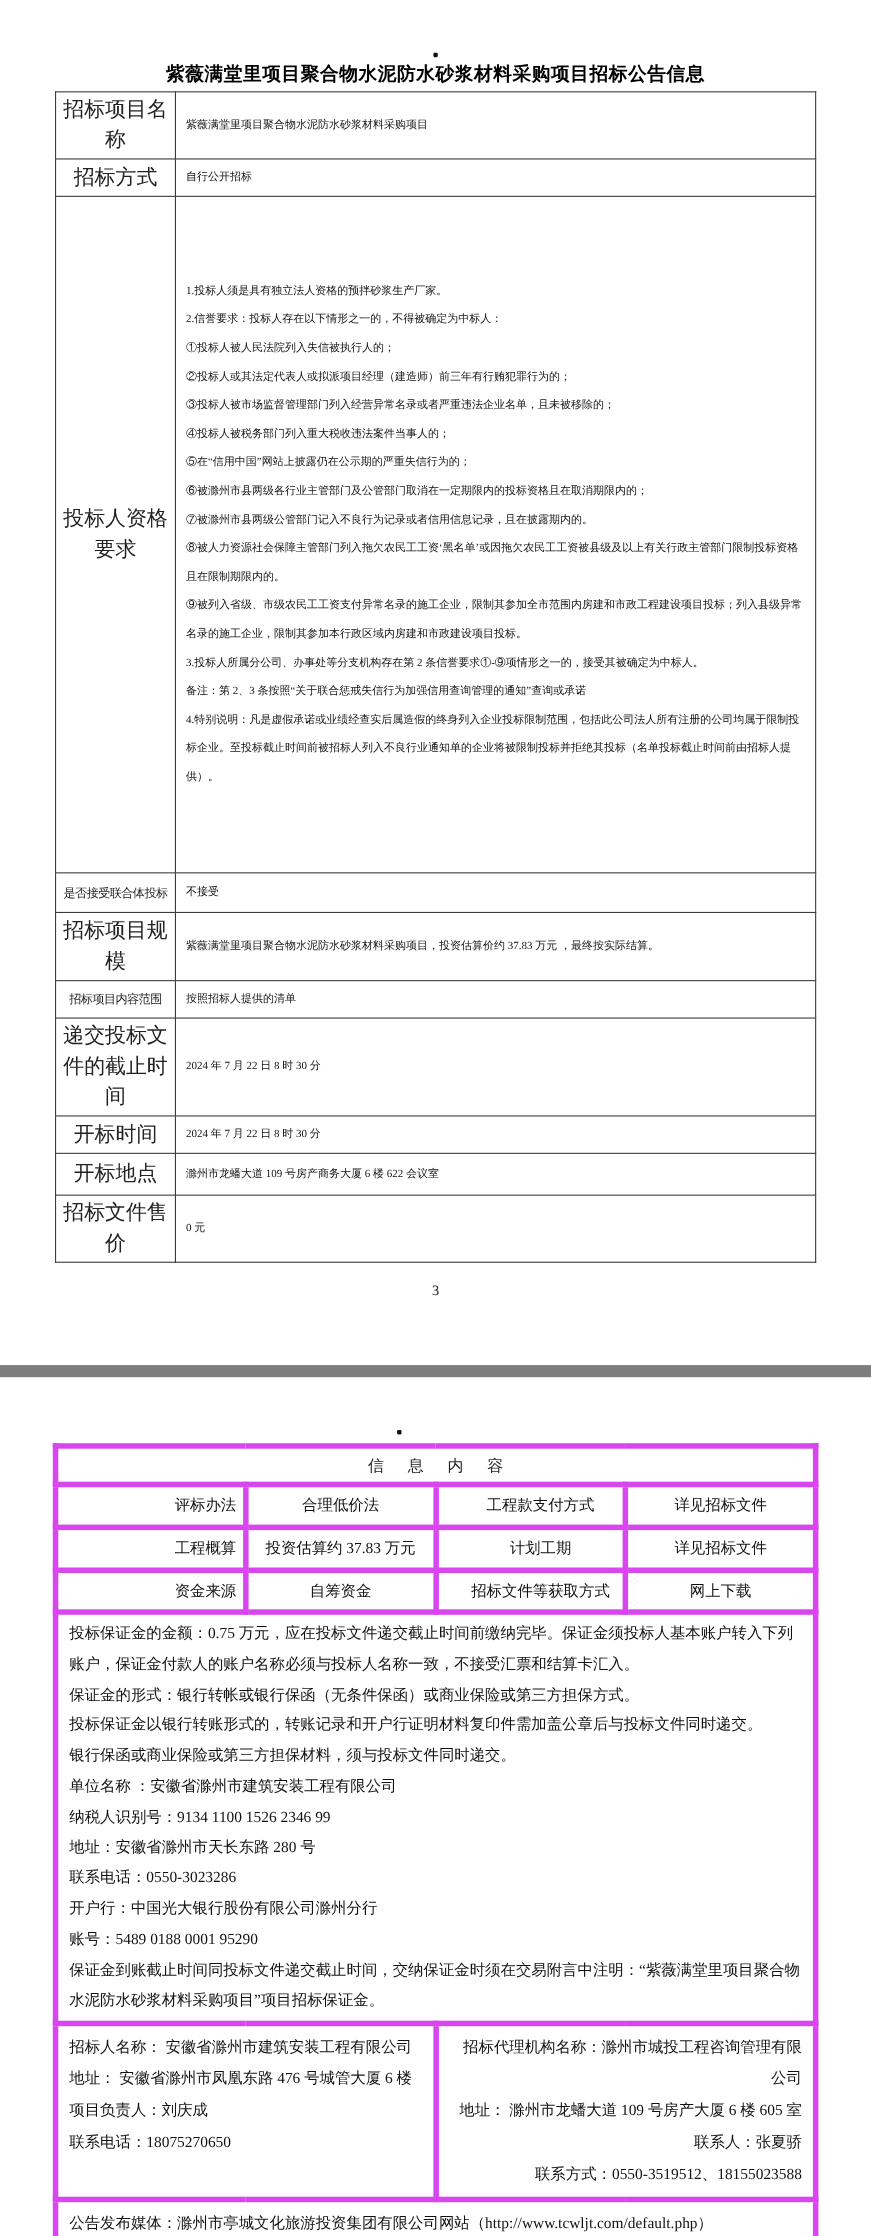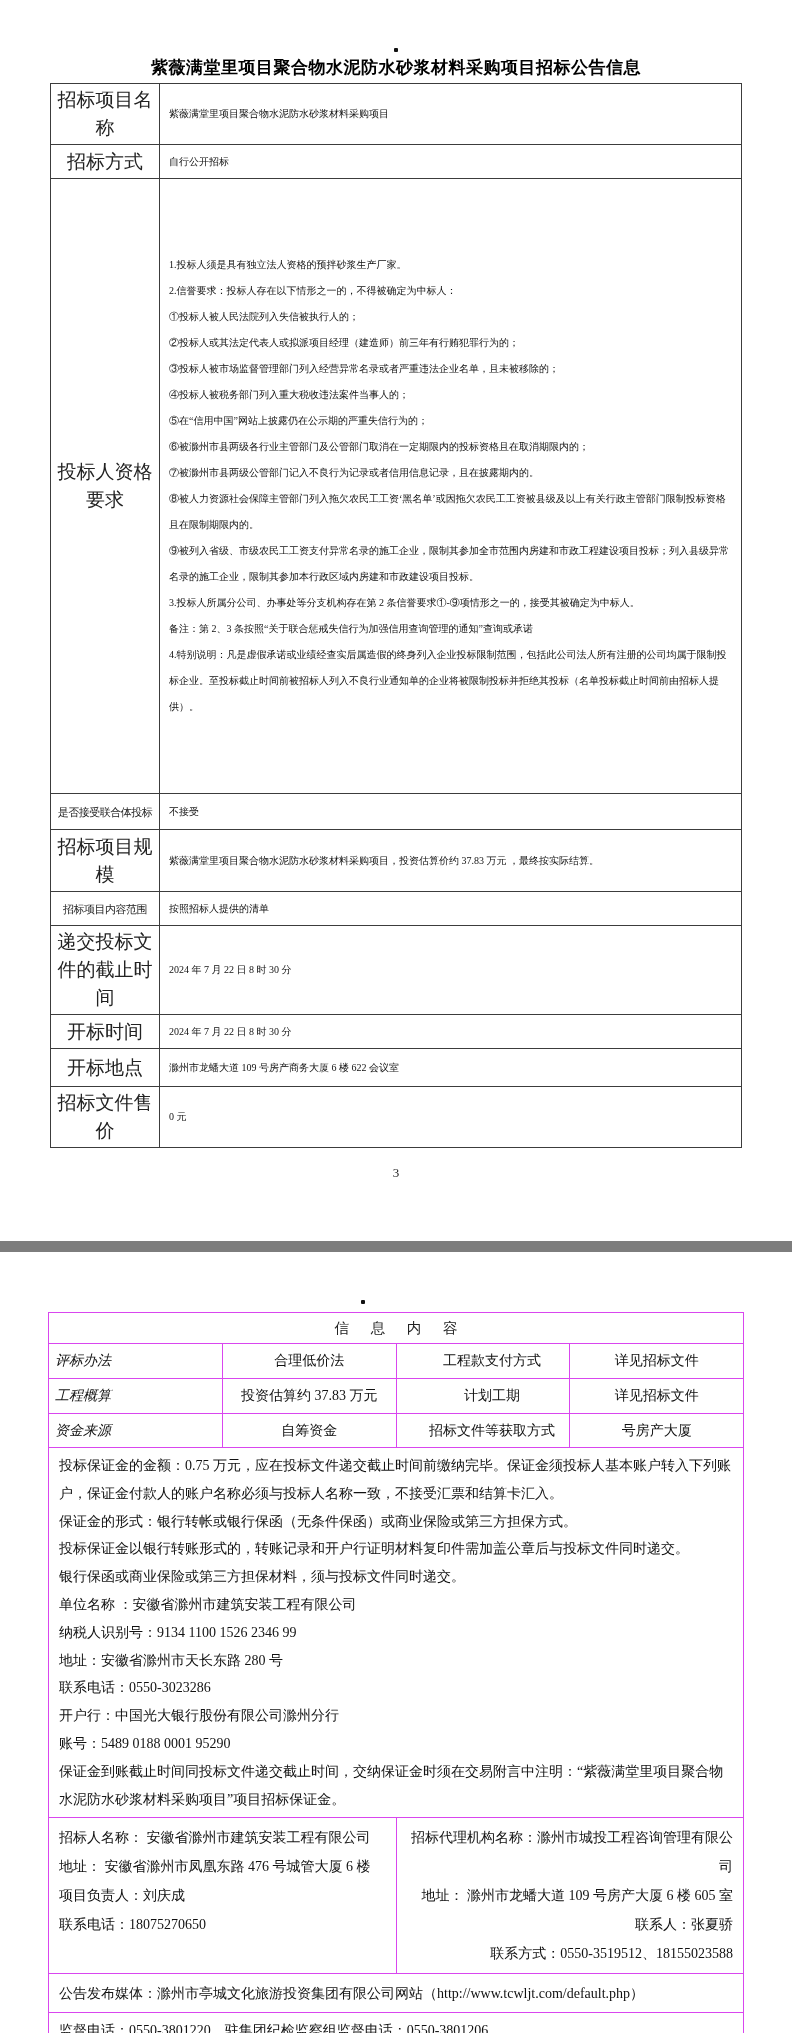--- a/index.html
+++ b/index.html
@@ -23,22 +23,22 @@
   .t1 td.lbl.compressed{font-size:11px;letter-spacing:-0.5px;}
   .t1 td.val{padding:2px 9px;line-height:26px;}
   .t1 td.val.tall{vertical-align:middle;}
   .t1 .req-line{line-height:26px;}
   .bold{font-weight:400;}
   .page-num{margin-top:17px;text-align:center;font-size:13px;color:#222;}
   .page-sep{width:792px;height:11px;background:#7d7d7d;margin-top:60px;}
   .dot-row2{height:8px;display:flex;justify-content:center;align-items:center;margin-top:46px;}
   .dot-row2 .dot{transform:translateX(-33px);}
   .t2{width:696px;margin:6px auto 0 auto;}
-  .t2 td{border:1px solid #d946ef;font-size:14px;vertical-align:middle;padding:2px 6px;}
-  .t2 .c1{width:102px;text-align:left;font-style:italic;}
+  .t2 td{border:5px solid #d946ef;font-size:14px;vertical-align:middle;padding:2px 6px;}
+  .t2 .c1{width:102px;text-align:right;}
   .t2 .c2{width:183px;text-align:center;}
   .t2 .c3{width:154px;text-align:center;padding-left:24px;}
   .t2 .c4{width:257px;text-align:center;}
   .t2 td.head{
     text-align:center;letter-spacing:9px;height:26px;font-size:14.5px;color:#222;
     padding-left:15px;
   }
   .t2 td.wide{text-align:left;padding:4px 10px;line-height:27px;}
   .t2 td.halfL{width:349px;text-align:left;vertical-align:top;padding:5px 10px;line-height:29px;}
   .t2 td.halfR{width:347px;text-align:right;vertical-align:top;padding:5px 10px;line-height:29px;}
@@ -141,21 +141,21 @@
     <tr>
       <td class="c1" style="height:30px">工程概算</td>
       <td class="c2">投资估算约 37.83 万元</td>
       <td class="c3">计划工期</td>
       <td class="c4">详见招标文件</td>
     </tr>
     <tr>
       <td class="c1" style="height:29px">资金来源</td>
       <td class="c2">自筹资金</td>
       <td class="c3">招标文件等获取方式</td>
-      <td class="c4">号房产大厦</td>
+      <td class="c4">网上下载</td>
     </tr>
     <tr>
       <td class="wide" colspan="4" style="height:358px;vertical-align:top">
         <div class="dep-line">投标保证金的金额：0.75 万元，应在投标文件递交截止时间前缴纳完毕。保证金须投标人基本账户转入下列账户，保证金付款人的账户名称必须与投标人名称一致，不接受汇票和结算卡汇入。</div>
         <div class="dep-line">保证金的形式：银行转帐或银行保函（无条件保函）或商业保险或第三方担保方式。</div>
         <div class="dep-line">投标保证金以银行转账形式的，转账记录和开户行证明材料复印件需加盖公章后与投标文件同时递交。</div>
         <div class="dep-line">银行保函或商业保险或第三方担保材料，须与投标文件同时递交。</div>
         <div class="dep-line">单位名称 ：安徽省滁州市建筑安装工程有限公司</div>
         <div class="dep-line">纳税人识别号：9134 1100 1526 2346 99</div>
         <div class="dep-line">地址：安徽省滁州市天长东路 280 号</div>

